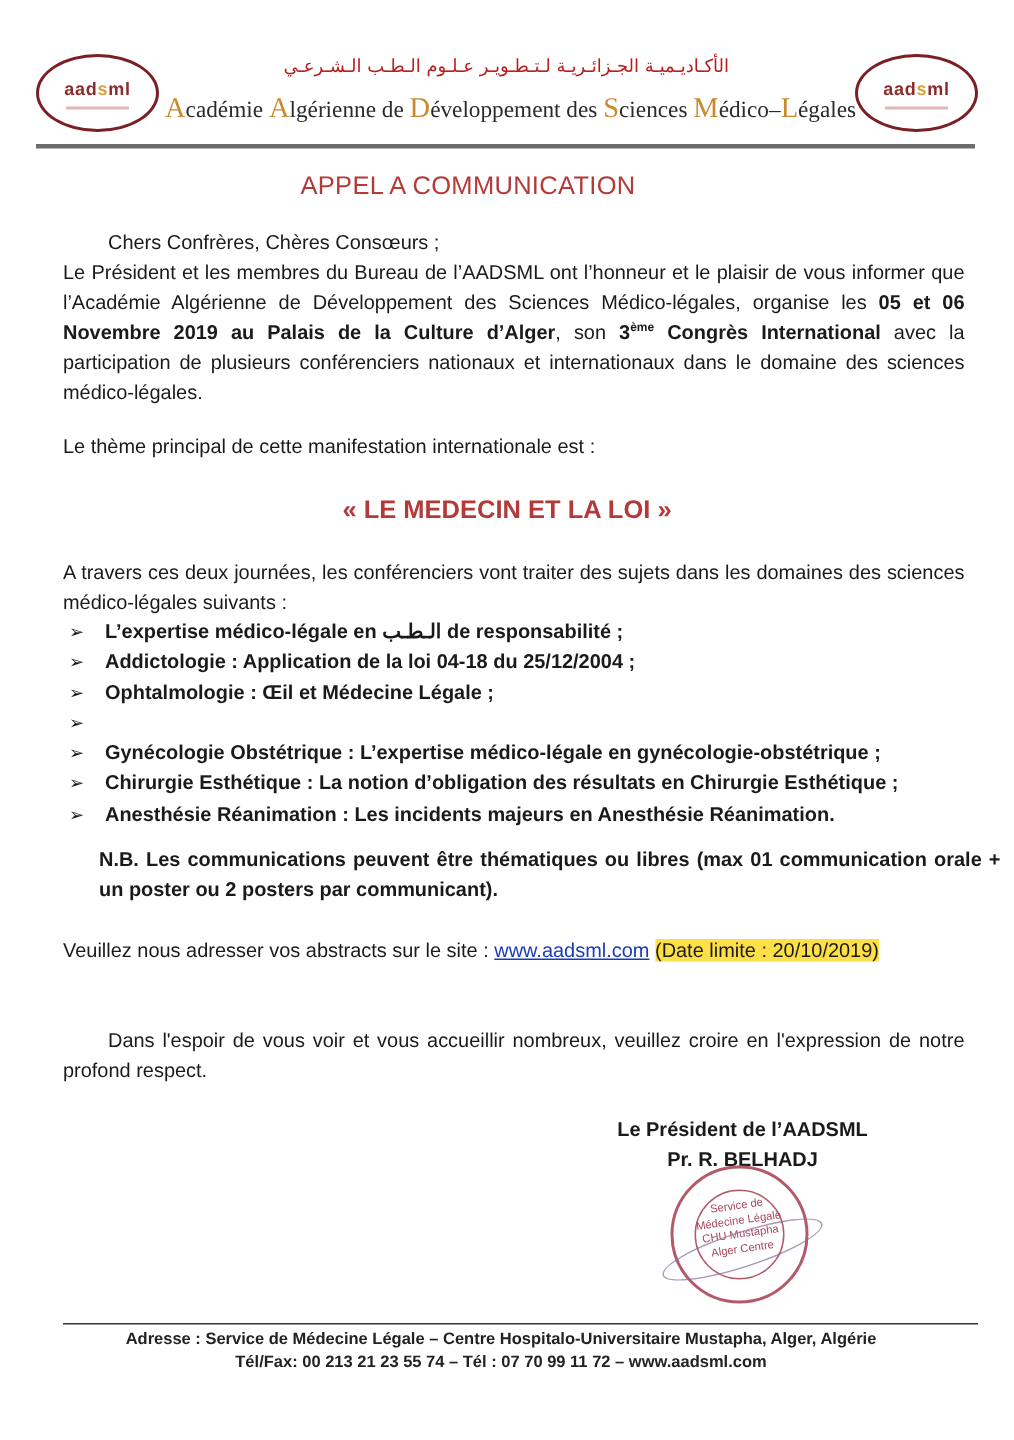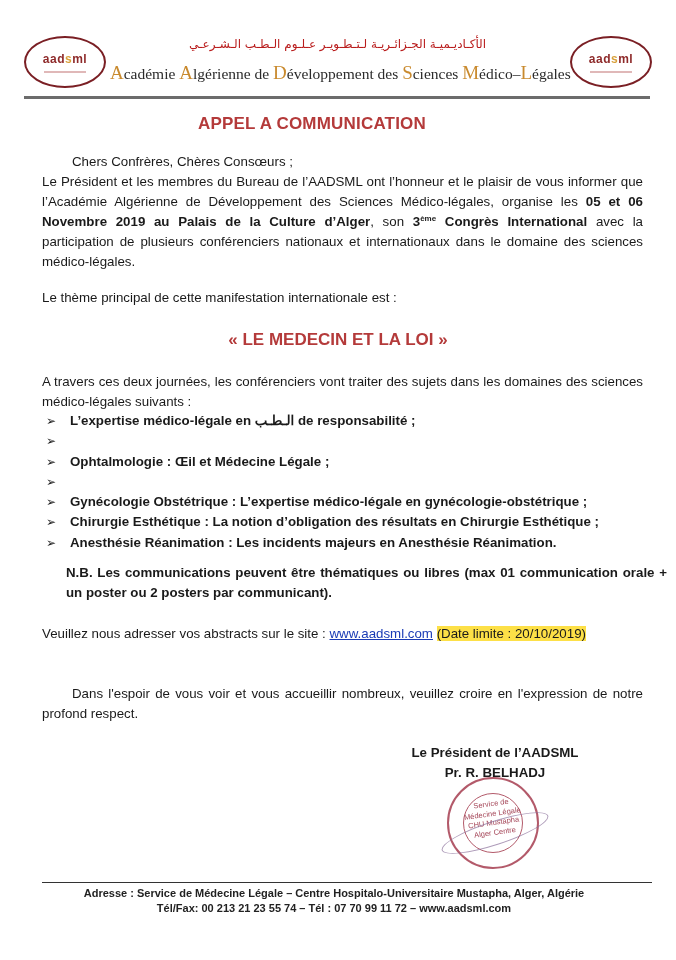--- a/index.html
+++ b/index.html
@@ -15,21 +15,21 @@
                background: #c88; opacity: 0.6; }
   .arabic { position: absolute; left: 115px; width: 445px; top: 37px; text-align: center;
             font-family: "DejaVu Sans", sans-serif; font-size: 12px; color: #b91c1c;
             direction: rtl; white-space: nowrap; letter-spacing: 0.5px; }
   .french-title { position: absolute; left: 110px; width: 455px; top: 62px; text-align: center;
                   font-family: "Liberation Serif", serif; font-size: 15.5px; color: #2b2b2b;
                   white-space: nowrap; }
   .french-title .cap { color: #c98a2e; font-size: 19px; }
   .rule-top { position: absolute; left: 24px; width: 626px; top: 96px; height: 3px; background: #6c6c6c; }
   .title { position: absolute; left: 0; width: 624px; top: 114px; text-align: center;
-           font-size: 17px; font-weight: bold; color: #b43a3a; letter-spacing: 0.2px; }
+           font-size: 17px; font-weight: normal; color: #b43a3a; letter-spacing: 0.2px; }
   .para { position: absolute; left: 42px; width: 601px; font-size: 13.3px; line-height: 20px;
           text-align: justify; }
   .para .ind { display: inline-block; width: 30px; }
   .b { font-weight: bold; }
   sup { font-size: 8px; line-height: 0; }
   .theme { position: absolute; left: 0; width: 676px; top: 330px; text-align: center;
            font-size: 17px; font-weight: bold; color: #b43a3a; }
   ul.topics { position: absolute; left: 42px; top: 411px; margin: 0; padding: 0; list-style: none;
               font-size: 13.3px; line-height: 20.3px; font-weight: bold; }
   ul.topics li { display: flex; align-items: center; }
@@ -77,20 +77,21 @@
 <div class="theme">« LE MEDECIN ET LA LOI »</div>
 
 <div class="para" style="top:372px;">A travers ces deux journées, les conférenciers vont traiter des sujets dans les domaines des sciences médico-légales suivants :</div>
 <ul class="topics">
   <li>
       <span class="arrow">➢</span>
       <span>L’expertise médico-légale en الـطـب de responsabilité ;</span>
     </li>
   <li>
       <span class="arrow">➢</span>
+      <span>Addictologie : Application de la loi 04-18 du 25/12/2004 ;</span>
     </li>
   <li>
       <span class="arrow">➢</span>
       <span>Ophtalmologie : Œil et Médecine Légale ;</span>
     </li>
   <li>
       <span class="arrow">➢</span>
     </li>
   <li>
       <span class="arrow">➢</span>

